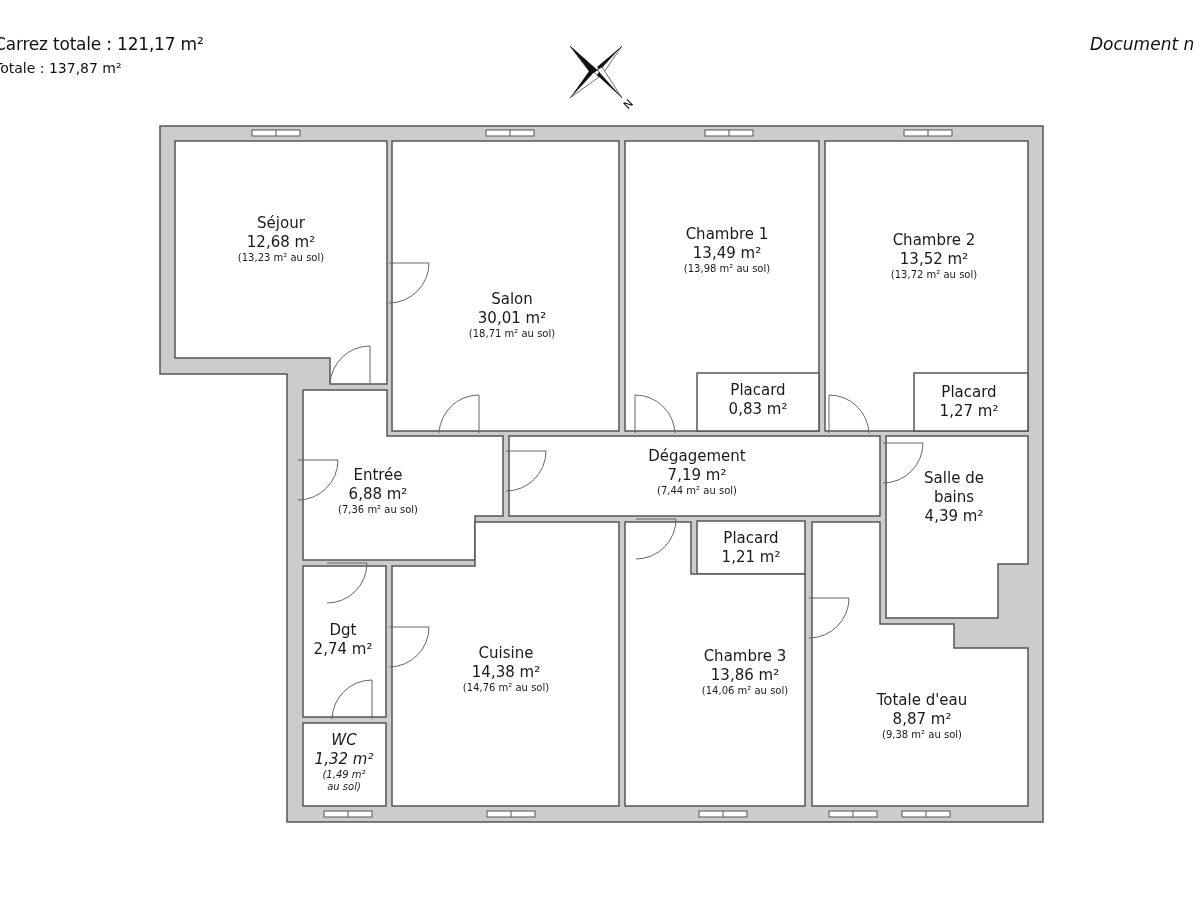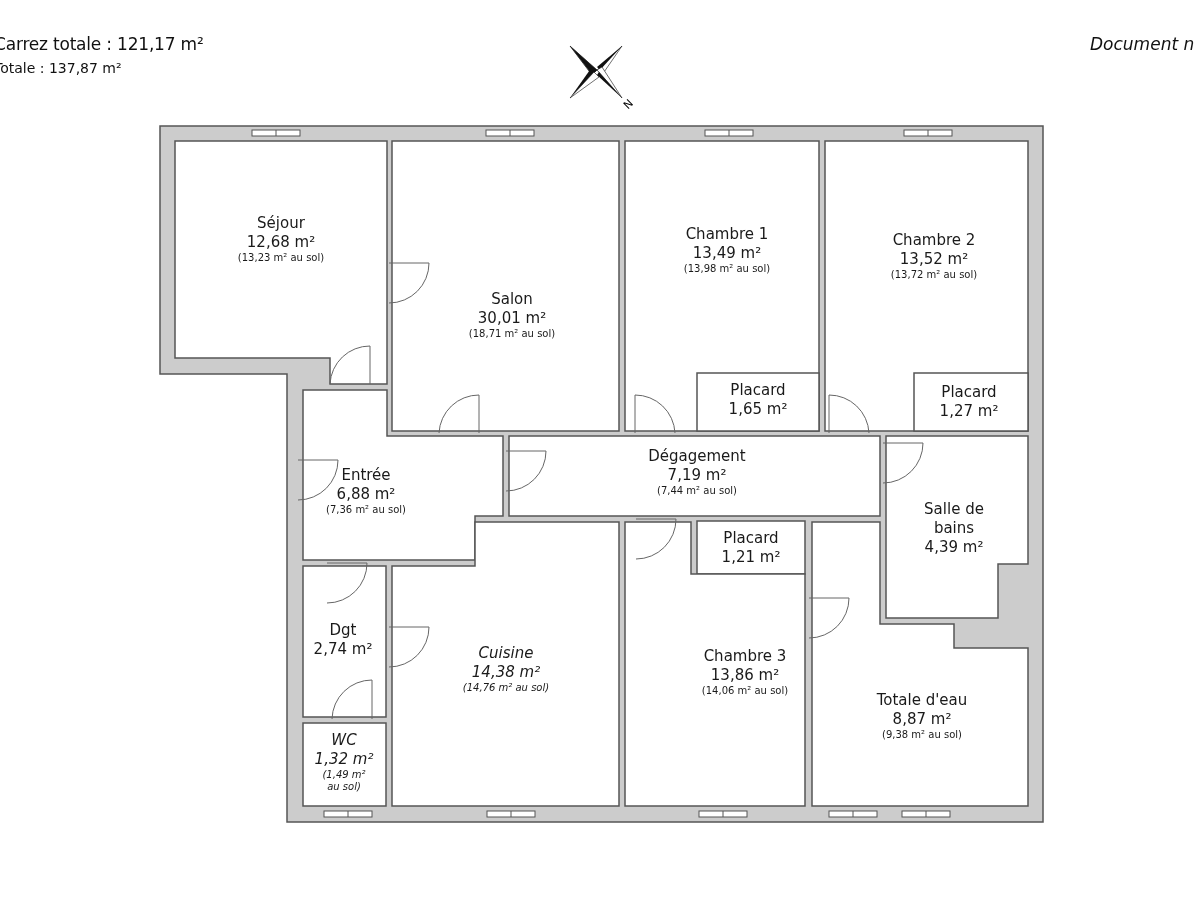--- a/index.html
+++ b/index.html
@@ -109,56 +109,56 @@
   <span class="ar">13,49 m²</span>
   <span class="sol">(13,98 m² au sol)</span>
 </div>
 <div class="lbl" style="left:934px; top:231px;">
   <span class="nm">Chambre 2</span>
   <span class="ar">13,52 m²</span>
   <span class="sol">(13,72 m² au sol)</span>
 </div>
 <div class="lbl" style="left:758px; top:381px;">
   <span class="nm">Placard</span>
-  <span class="ar">1,65 m²</span>
+  <span class="ar">0,83 m²</span>
 </div>
 <div class="lbl" style="left:969px; top:383px;">
   <span class="nm">Placard</span>
   <span class="ar">1,27 m²</span>
 </div>
-<div class="lbl" style="left:366px; top:466px;">
+<div class="lbl" style="left:378px; top:466px;">
   <span class="nm">Entrée</span>
   <span class="ar">6,88 m²</span>
   <span class="sol">(7,36 m² au sol)</span>
 </div>
 <div class="lbl" style="left:697px; top:447px;">
   <span class="nm">Dégagement</span>
   <span class="ar">7,19 m²</span>
   <span class="sol">(7,44 m² au sol)</span>
 </div>
-<div class="lbl" style="left:954px; top:500px;">
+<div class="lbl" style="left:954px; top:469px;">
   <span class="nm">Salle de</span>
   <span class="nm">bains</span>
   <span class="ar">4,39 m²</span>
 </div>
 <div class="lbl" style="left:751px; top:529px;">
   <span class="nm">Placard</span>
   <span class="ar">1,21 m²</span>
 </div>
 <div class="lbl" style="left:343px; top:621px;">
   <span class="nm">Dgt</span>
   <span class="ar">2,74 m²</span>
 </div>
 <div class="lbl" style="left:344px; top:731px;font-style:italic;">
   <span class="nm">WC</span>
   <span class="ar">1,32 m²</span>
   <span class="sol">(1,49 m²</span>
   <span class="sol">au sol)</span>
 </div>
-<div class="lbl" style="left:506px; top:644px;font-style:italic;">
+<div class="lbl" style="left:506px; top:644px;">
   <span class="nm">Cuisine</span>
   <span class="ar">14,38 m²</span>
   <span class="sol">(14,76 m² au sol)</span>
 </div>
 <div class="lbl" style="left:717px; top:647px;margin-left:28px;">
   <span class="nm">Chambre 3</span>
   <span class="ar">13,86 m²</span>
   <span class="sol">(14,06 m² au sol)</span>
 </div>
 <div class="lbl" style="left:922px; top:691px;">

